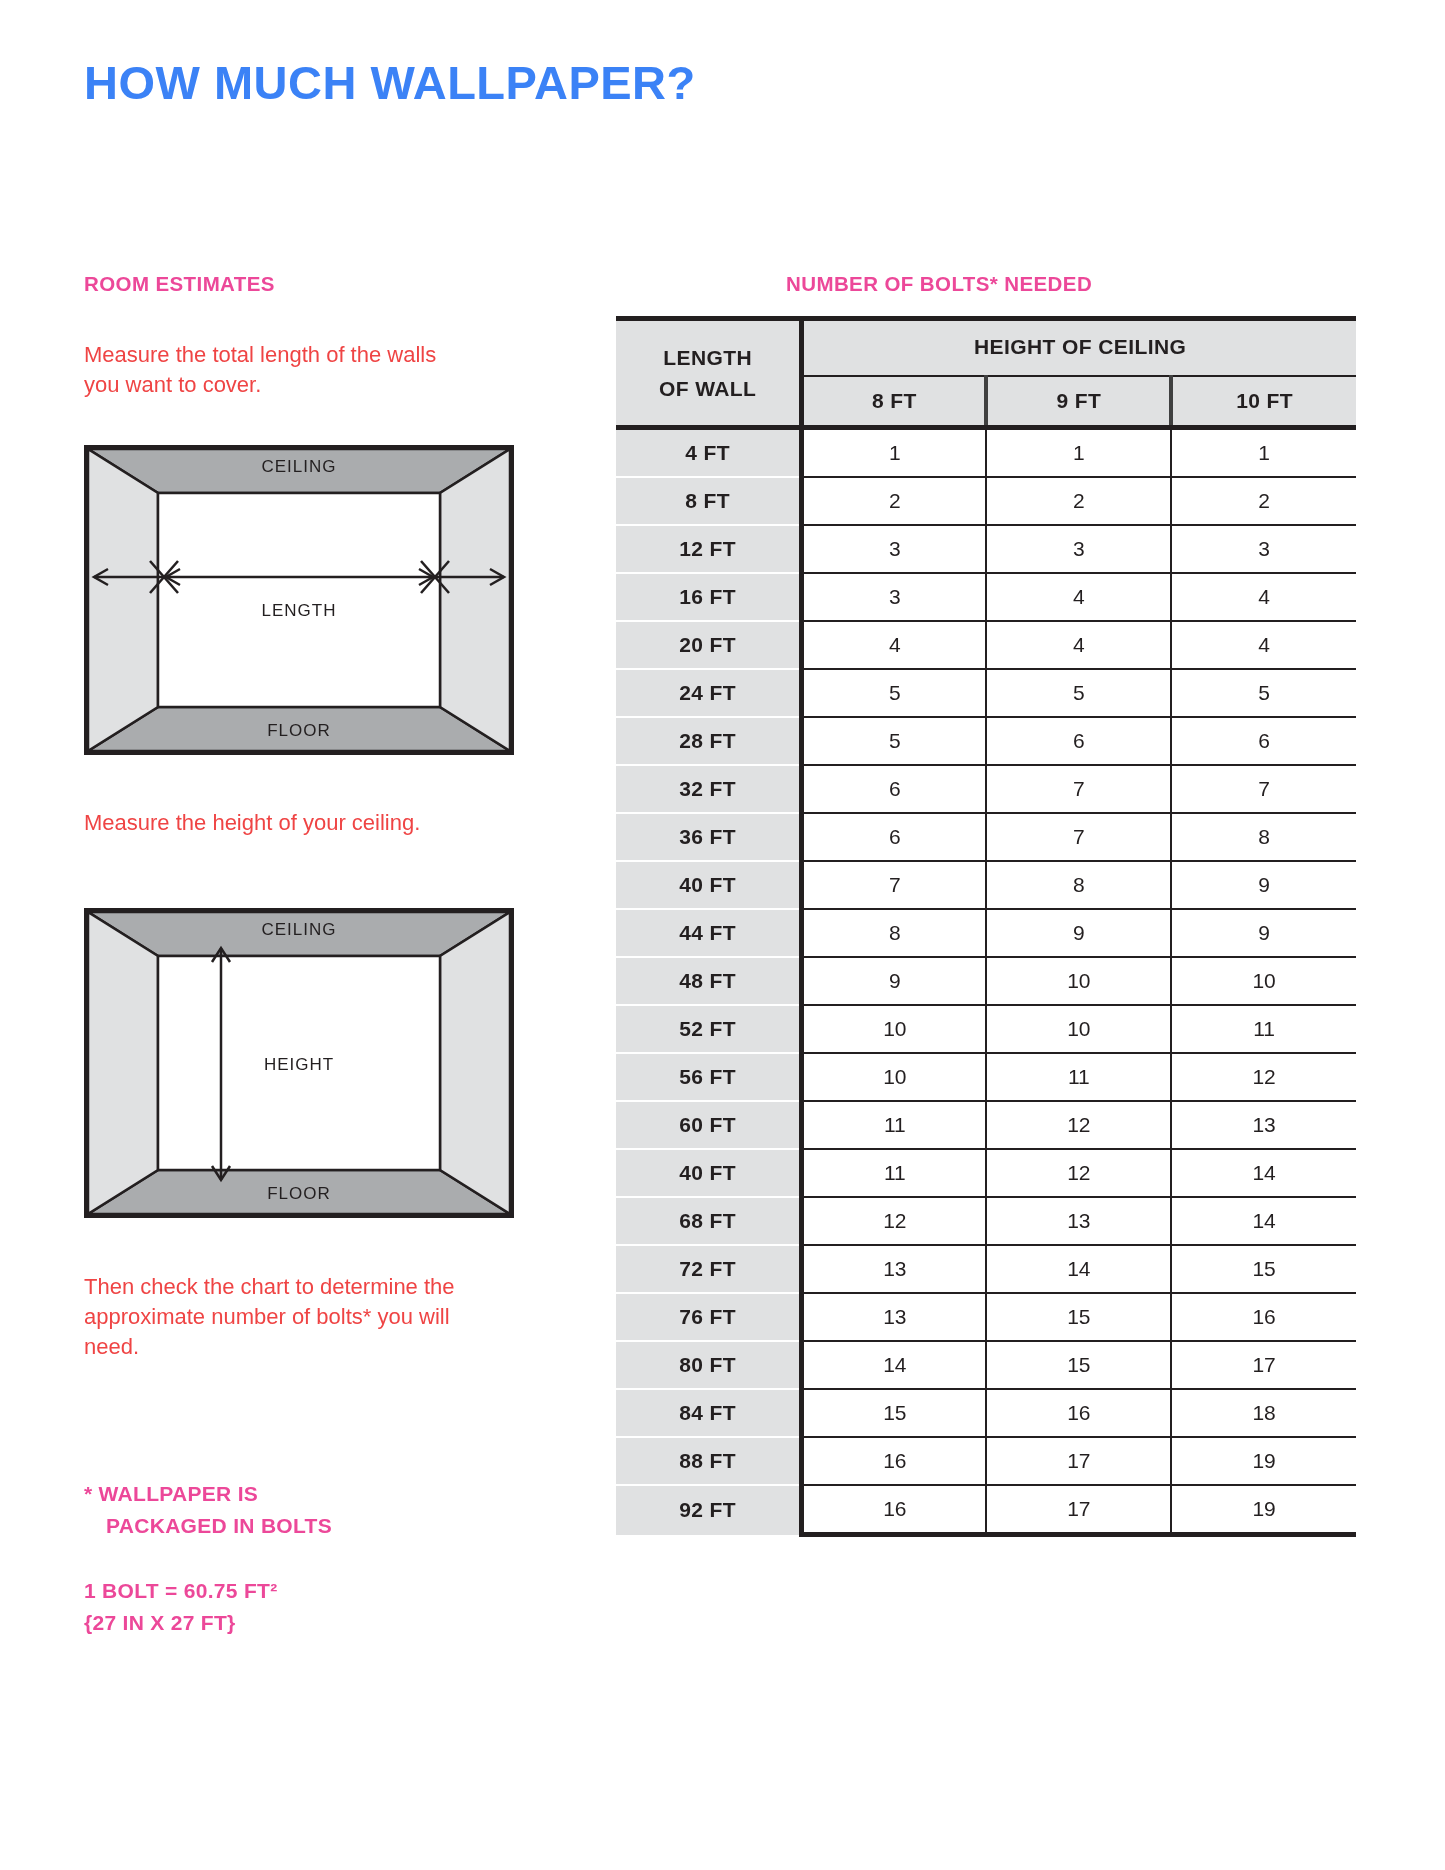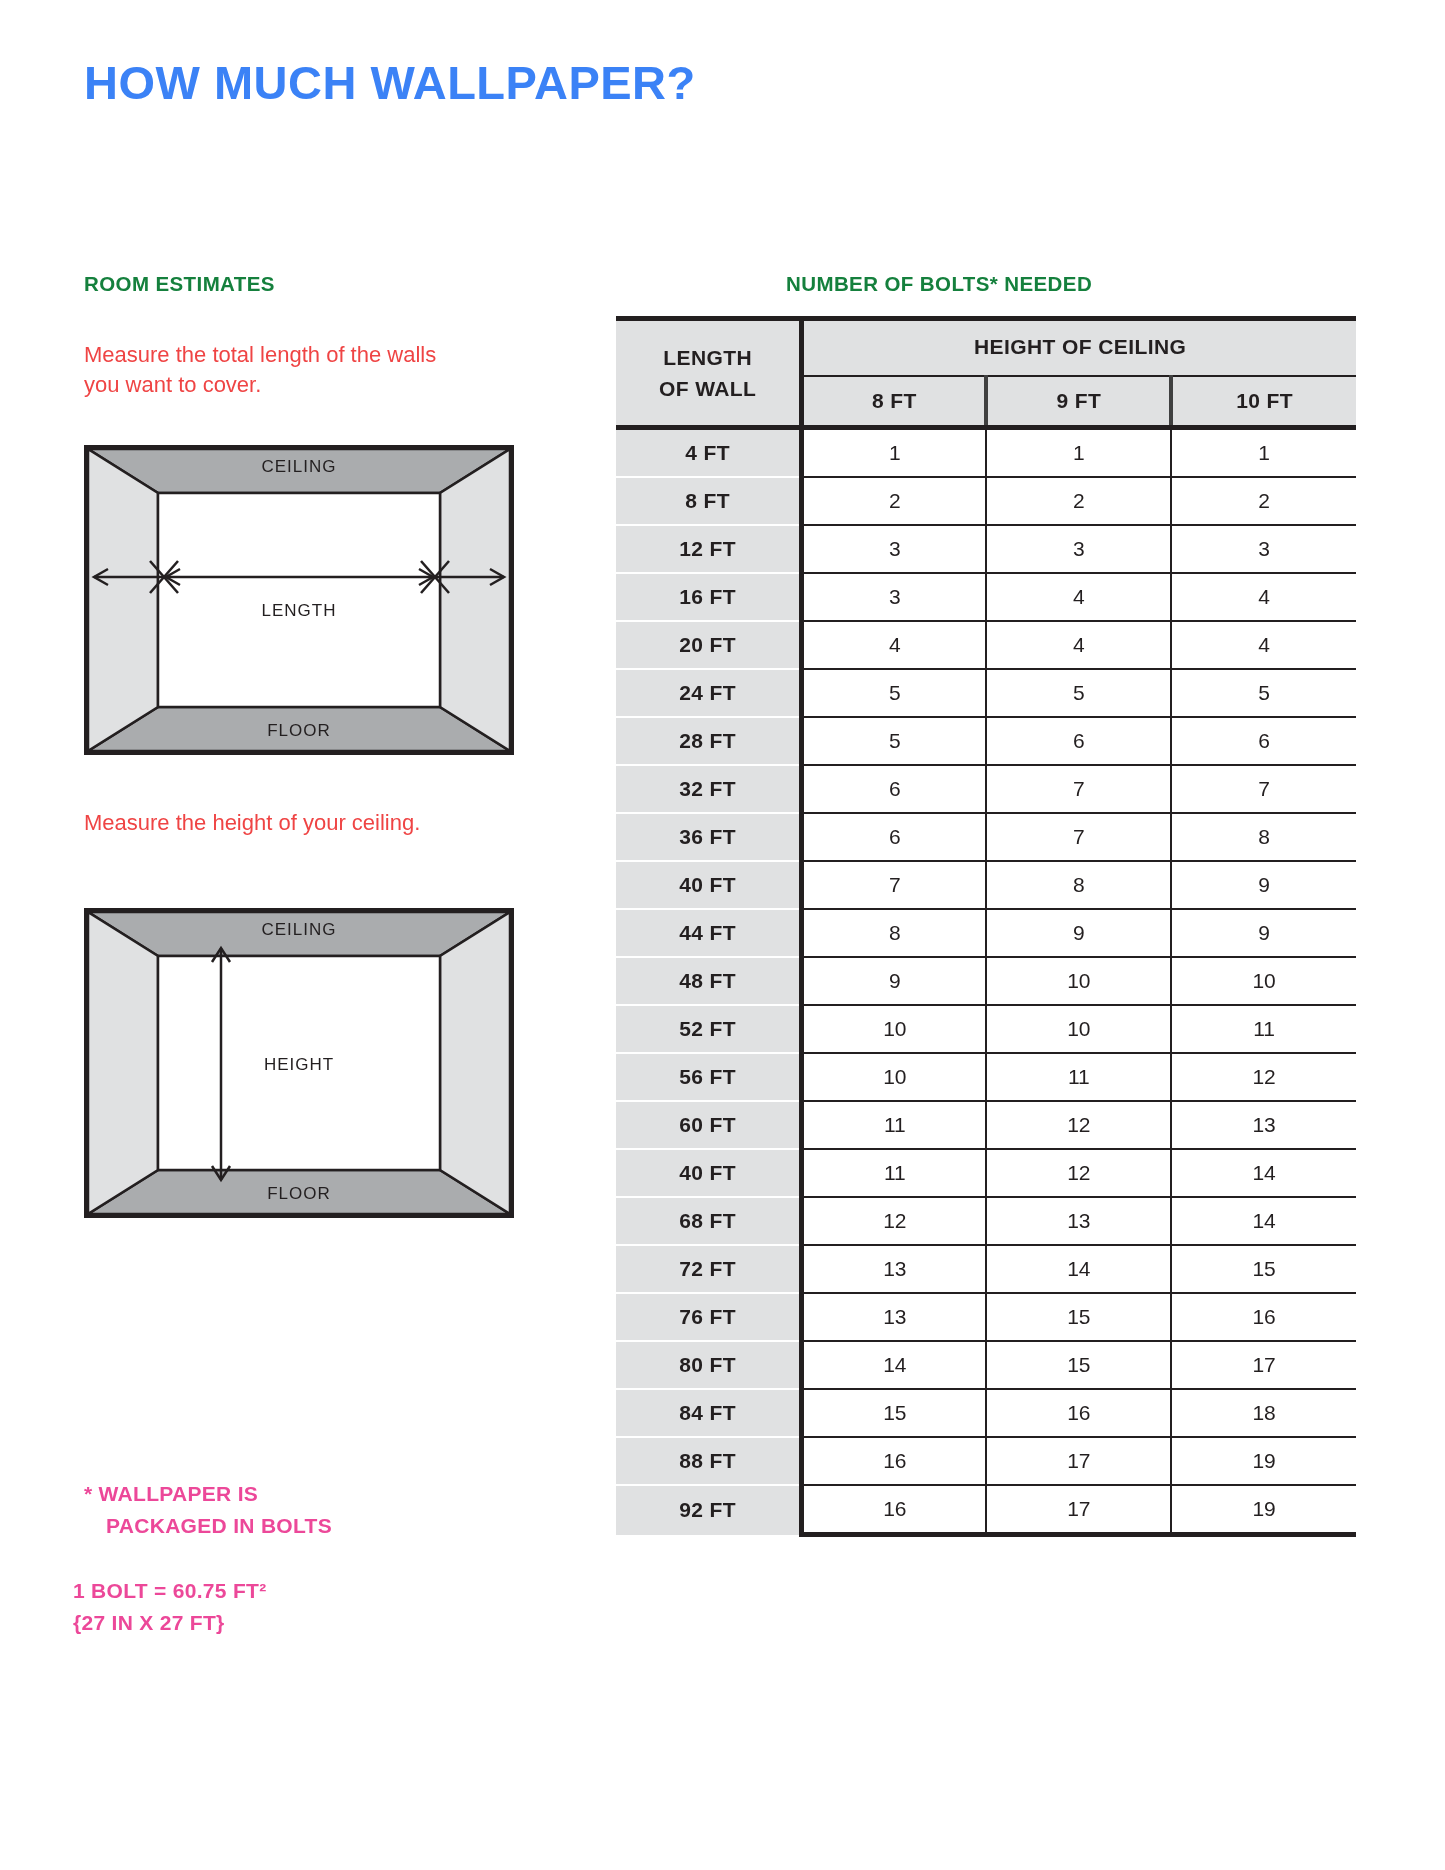--- a/index.html
+++ b/index.html
@@ -30,21 +30,21 @@
     font-size: 47px;
     font-weight: bold;
     color: #3b82f6;
     letter-spacing: 0.5px;
   }
 
   
   .section-heading {
     font-size: 20.5px;
     font-weight: bold;
-    color: #15803d;
+    color: #ec4899;
     letter-spacing: 0.4px;
   }
   #room-estimates-heading {
     position: absolute;
     left: 84px;
     top: 272px;
   }
   #bolts-heading {
     position: absolute;
     left: 786px;
@@ -64,21 +64,21 @@
 
   .note-bold {
     position: absolute;
     font-size: 21px;
     font-weight: bold;
     line-height: 32px;
     color: #ec4899;
     letter-spacing: 0.3px;
   }
   #note-1 { left: 84px; top: 1478px; width: 420px; }
-  #note-2 { left: 73px; top: 1575px; width: 420px; }
+  #note-2 { left: 84px; top: 1575px; width: 420px; }
 
   .indent-1 { display: block; }
   .indent-2 { display: block; padding-left: 22px; }
 
   
   .diagram {
     position: absolute;
     width: 430px;
     height: 310px;
     border: 4px solid #231f20;
@@ -171,20 +171,21 @@
 
 <div class="page">
 
   <div class="title">HOW MUCH WALLPAPER?</div>
 
   <div class="section-heading" id="room-estimates-heading">ROOM ESTIMATES</div>
   <div class="section-heading" id="bolts-heading">NUMBER OF BOLTS* NEEDED</div>
 
   <div class="body-text" id="instr-1">Measure the total length of the walls you want to cover.</div>
   <div class="body-text" id="instr-2">Measure the height of your ceiling.</div>
+  <div class="body-text" id="instr-3">Then check the chart to determine the approximate number of bolts* you will need.</div>
 
   <div class="note-bold" id="note-1">
     <span class="indent-1">* WALLPAPER IS</span>
     <span class="indent-2">PACKAGED IN BOLTS</span>
   </div>
   <div class="note-bold" id="note-2">
     <span class="indent-1">1 BOLT = 60.75 FT²</span>
     <span class="indent-1">{27 IN X 27 FT}</span>
   </div>
 

